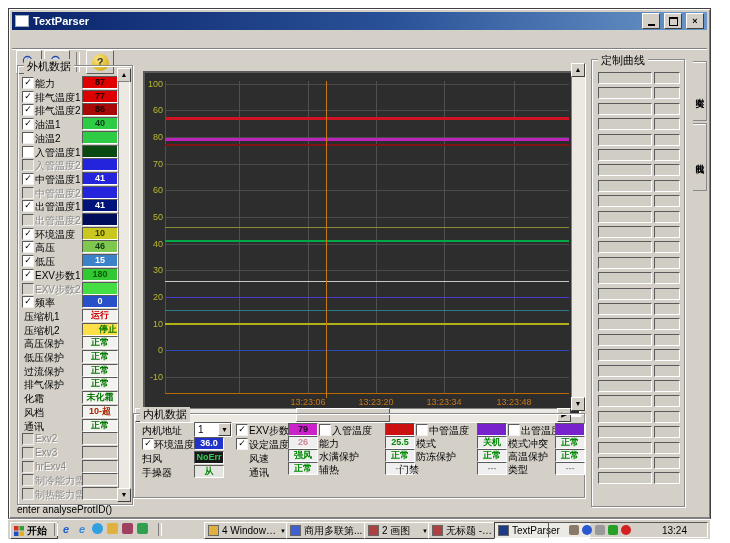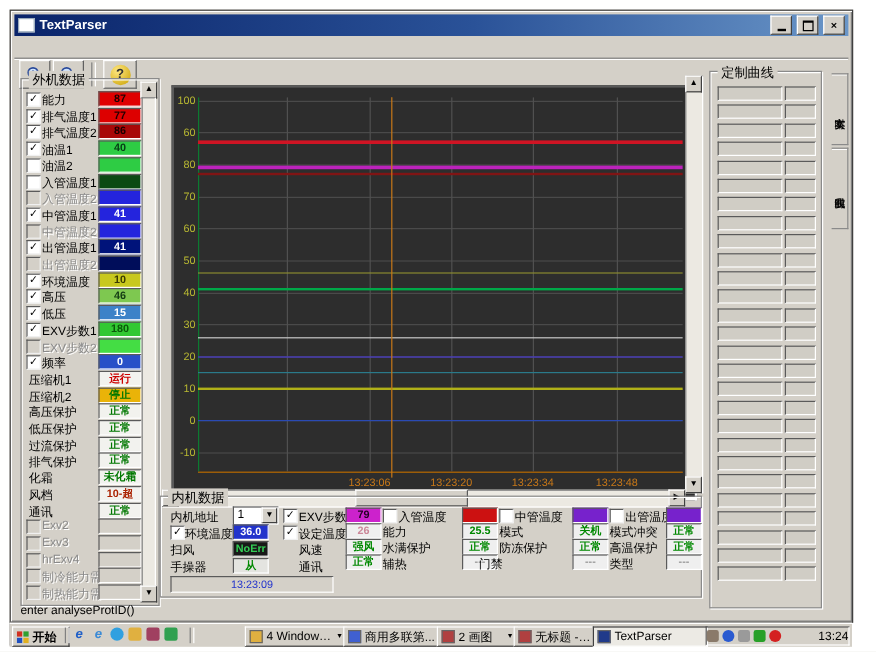--- a/index.html
+++ b/index.html
@@ -196,21 +196,21 @@
           <span class="cb" style="left: 2px;">✓</span>
           <span class="lbl" style="left: 15px;">频率</span>
           <span class="badge" style="background: rgb(40, 80, 200); color: rgb(255, 255, 255);">0</span>
         </div>
         <div class="lrow" style="top: 232.9px;">
           <span class="lbl" style="left: 4px;">压缩机1</span>
           <span class="badge" style="background: rgb(242, 242, 238); color: rgb(204, 0, 0);">运行</span>
         </div>
         <div class="lrow" style="top: 246.6px;">
           <span class="lbl" style="left: 4px;">压缩机2</span>
-          <span class="badge" style="background: #eab308; color: rgb(0, 119, 0);">停止</span>
+          <span class="badge" style="background: #fde047; color: rgb(0, 119, 0); text-align: right;">停止</span>
         </div>
         <div class="lrow" style="top: 260.3px;">
           <span class="lbl" style="left: 4px;">高压保护</span>
           <span class="badge" style="background: rgb(242, 242, 238); color: rgb(0, 119, 0);">正常</span>
         </div>
         <div class="lrow" style="top: 274px;">
           <span class="lbl" style="left: 4px;">低压保护</span>
           <span class="badge" style="background: rgb(242, 242, 238); color: rgb(0, 119, 0);">正常</span>
         </div>
         <div class="lrow" style="top: 287.7px;">
@@ -390,21 +390,20 @@
   <div class="vtab" style="left:684px;top:52px;height:58px;">实时文本</div>
   <div class="vtab" style="left:684px;top:114px;height:66px;">实时曲线</div>
 
   <div class="groupbox" id="bp" style="left:124px;top:404px;width:450px;height:83px;">
     <span class="legend">内机数据</span>
     <span class="bp-lbl" style="left:8px;top:10px;">内机地址</span>
     <span class="abs sunk" style="left:60px;top:8px;width:36px;height:13px;background:#fff;">
       <span class="bp-lbl" style="left:3px;top:1px;">1</span>
       <span class="sb-btn" style="right:0;top:0;width:11px;height:11px;">▼</span>
     </span>
-    <span class="abs sunk" style="left:8px;top:66px;width:134px;height:12px;text-align:center;font-size:9px;color:#2233cc;line-height:12px;background:#d4d0c8;">13:23:09</span>
   <span class="cb" style="left: 8px; top: 24px;">✓</span>
       <span class="bp-lbl" style="left: 20px; top: 24px;">环境温度</span>
       <span class="bp-badge" style="left: 60px; top: 23px; background: rgb(34, 51, 204); color: rgb(255, 255, 255);">36.0</span>
       <span class="bp-lbl" style="left: 8px; top: 38px;">扫风</span>
       <span class="bp-badge" style="left: 60px; top: 37px; background: rgb(24, 24, 24); color: rgb(51, 204, 85);">NoErr</span>
       <span class="bp-lbl" style="left: 8px; top: 52px;">手操器</span>
       <span class="bp-badge" style="left: 60px; top: 51px; background: rgb(228, 228, 224); color: rgb(0, 136, 0);">从</span>
       <span class="cb" style="left: 102px; top: 10px;">✓</span>
       <span class="bp-lbl" style="left: 115px; top: 10px;">EXV步数</span>
       <span class="cb" style="left: 102px; top: 24px;">✓</span>
@@ -478,21 +477,21 @@
         <span style="width: 9px; height: 9px; flex: 0 0 auto; background: rgb(176, 64, 64); border: 1px solid rgb(102, 102, 102);"></span>
         <span style="overflow: hidden; text-overflow: ellipsis; flex: 1 1 0%;">2 画图</span>
         <span style="font-size: 6px; flex: 0 0 auto;">▼</span>
       </span><span class="task-btn" style="left: 420px; width: 62px;">
         <span style="width: 9px; height: 9px; flex: 0 0 auto; background: rgb(176, 64, 64); border: 1px solid rgb(102, 102, 102);"></span>
         <span style="overflow: hidden; text-overflow: ellipsis; flex: 1 1 0%;">无标题 - C...</span>
       </span><span class="task-btn active" style="left: 486px; width: 88px;">
         <span style="width: 9px; height: 9px; flex: 0 0 auto; background: rgb(32, 58, 138); border: 1px solid rgb(102, 102, 102);"></span>
         <span style="overflow: hidden; text-overflow: ellipsis; flex: 1 1 0%;">TextParser</span>
       </span></span>
-  <span class="abs sunk" style="right:2px;top:2px;width:118px;height:14px;display:flex;align-items:center;gap:14px;padding:0 0;">
+  <span class="abs sunk" style="right:2px;top:2px;width:118px;height:14px;display:flex;align-items:center;gap:14px;padding:0 20px;">
     <span id="trayicons" style="display:flex;gap:3px;flex:1;">
         <span class="tray-ic" style="background: rgb(138, 122, 106); border-radius: 2px;"></span>
         <span class="tray-ic" style="background: rgb(42, 90, 208); border-radius: 50%;"></span>
         <span class="tray-ic" style="background: rgb(154, 154, 154); border-radius: 2px;"></span>
         <span class="tray-ic" style="background: rgb(40, 160, 40); border-radius: 2px;"></span>
         <span class="tray-ic" style="background: rgb(212, 32, 32); border-radius: 50%;"></span>
       </span>
     <span style="font-size:10px;">13:24</span>
   </span>
 </div>

